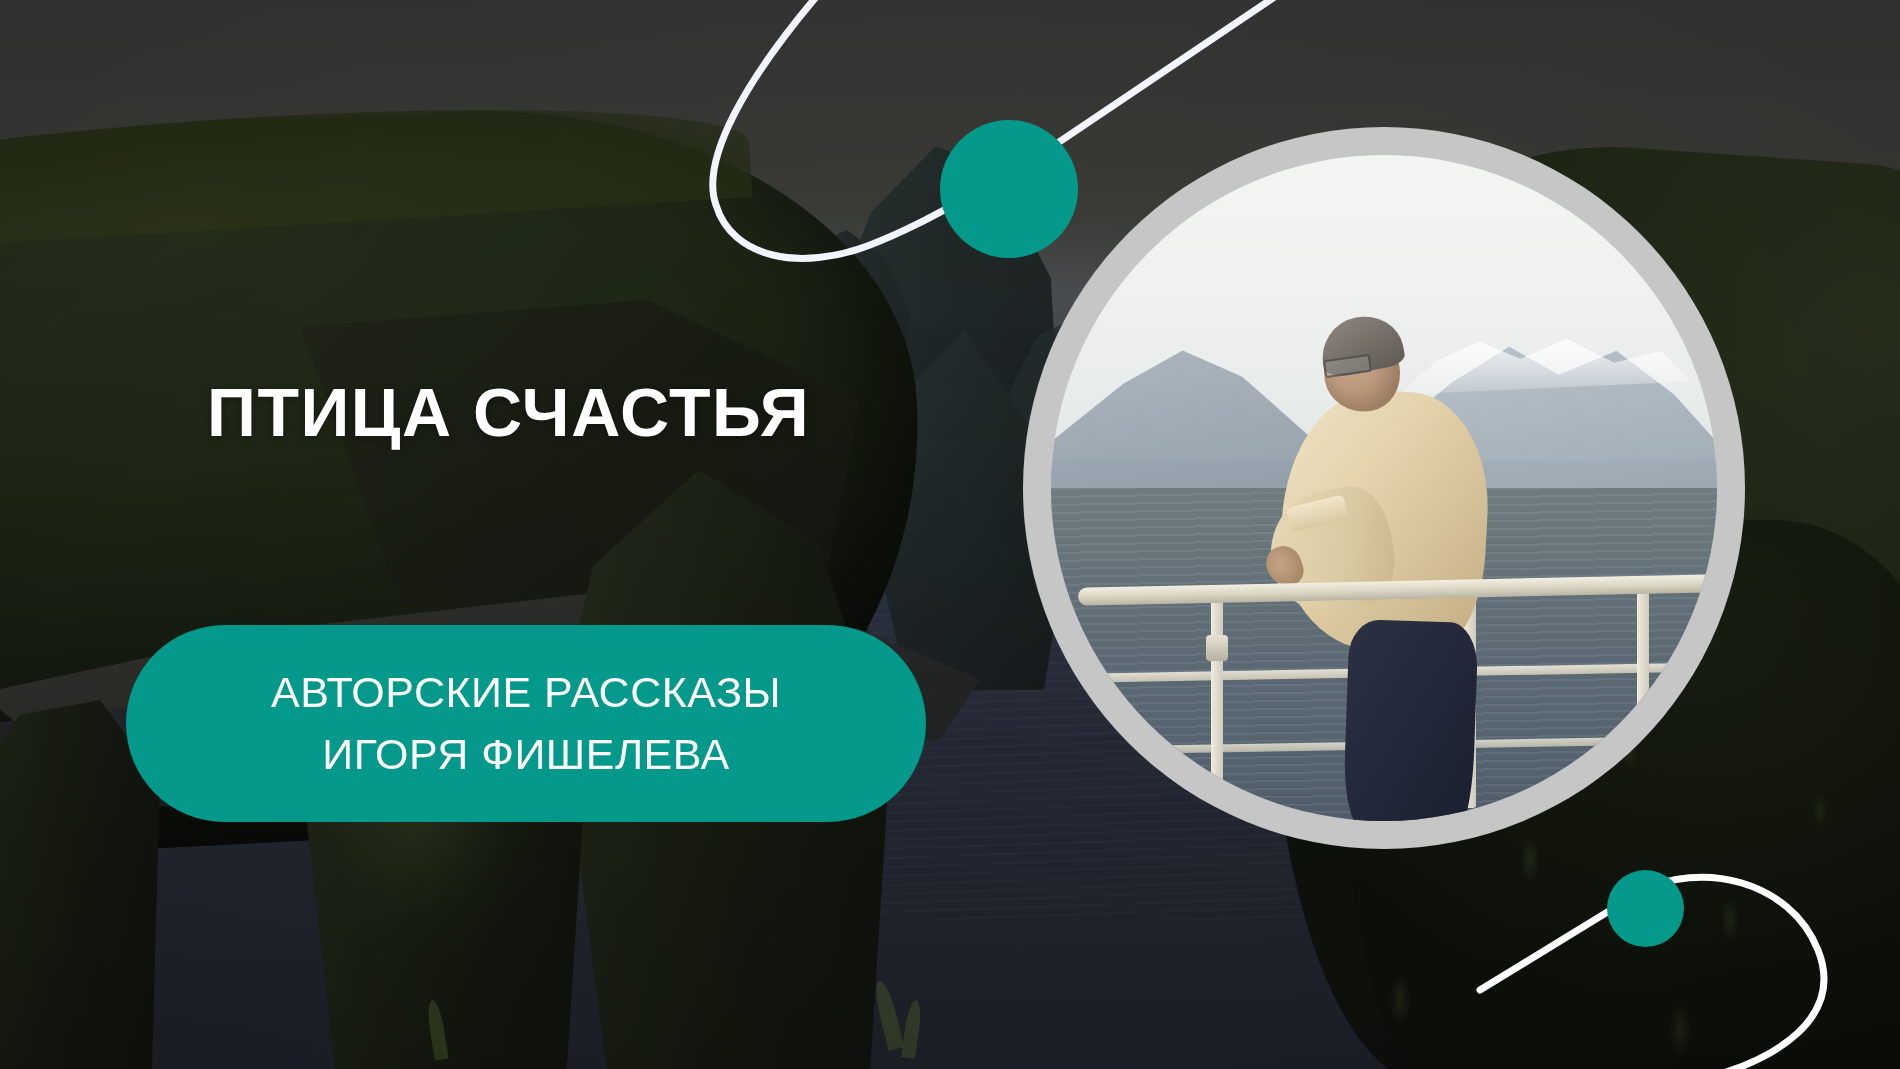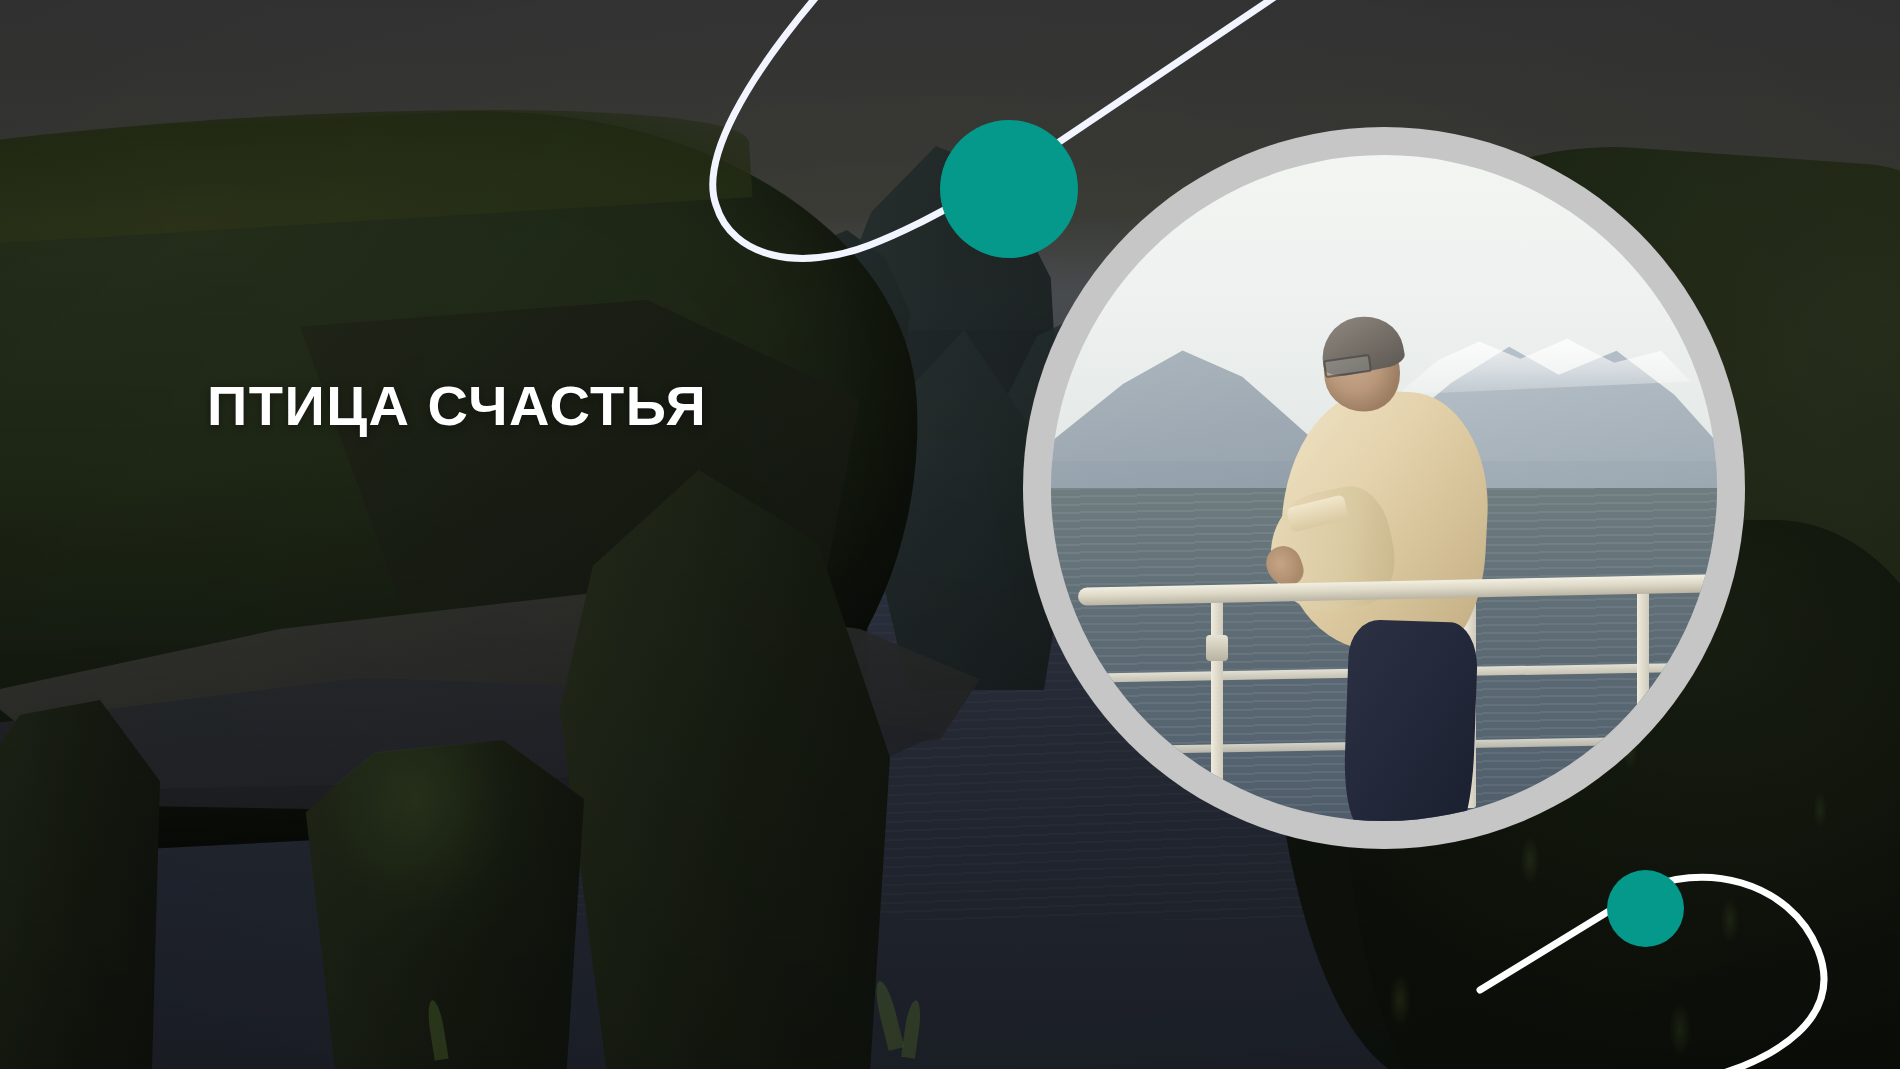--- a/index.html
+++ b/index.html
@@ -272,21 +272,21 @@
   .m-trousers {
     position:absolute; left:28%; top:60%; width:44%; height:42%;
     background:linear-gradient(120deg,#2b3043 0%,#23283a 50%,#1b2030 100%);
     border-radius:24% 22% 12% 16% / 18% 22% 40% 36%;
     transform:rotate(2deg);
   }
 
   
   .title {
     position:absolute; left:207px; top:378px;
-    font-size:56px; font-weight:bold; color:#ffffff;
+    font-size:68px; font-weight:bold; color:#ffffff;
     letter-spacing:1.5px; line-height:1;
     text-shadow:0 2px 10px rgba(0,0,0,.35);
     white-space:nowrap;
   }
   .subtitle-pill {
     position:absolute; left:126px; top:625px;
     width:800px; height:197px;
     border-radius:99px;
     display:flex; align-items:center; justify-content:center;
   }
@@ -375,14 +375,18 @@
         <div class="m-hair"></div>
         <div class="m-glasses"></div>
       </div>
 
       <div class="rail-top"></div>
     </div>
   </div>
 
   <div class="title" style="color: rgb(255, 255, 255);">ПТИЦА СЧАСТЬЯ</div>
 
+  <div class="subtitle-pill" style="background: rgb(4, 153, 139);">
+    <div class="subtitle-text" style="color: rgb(255, 255, 255);">АВТОРСКИЕ РАССКАЗЫ
+ИГОРЯ ФИШЕЛЕВА</div>
+  </div>
 
 </div>
 
 </body></html>

